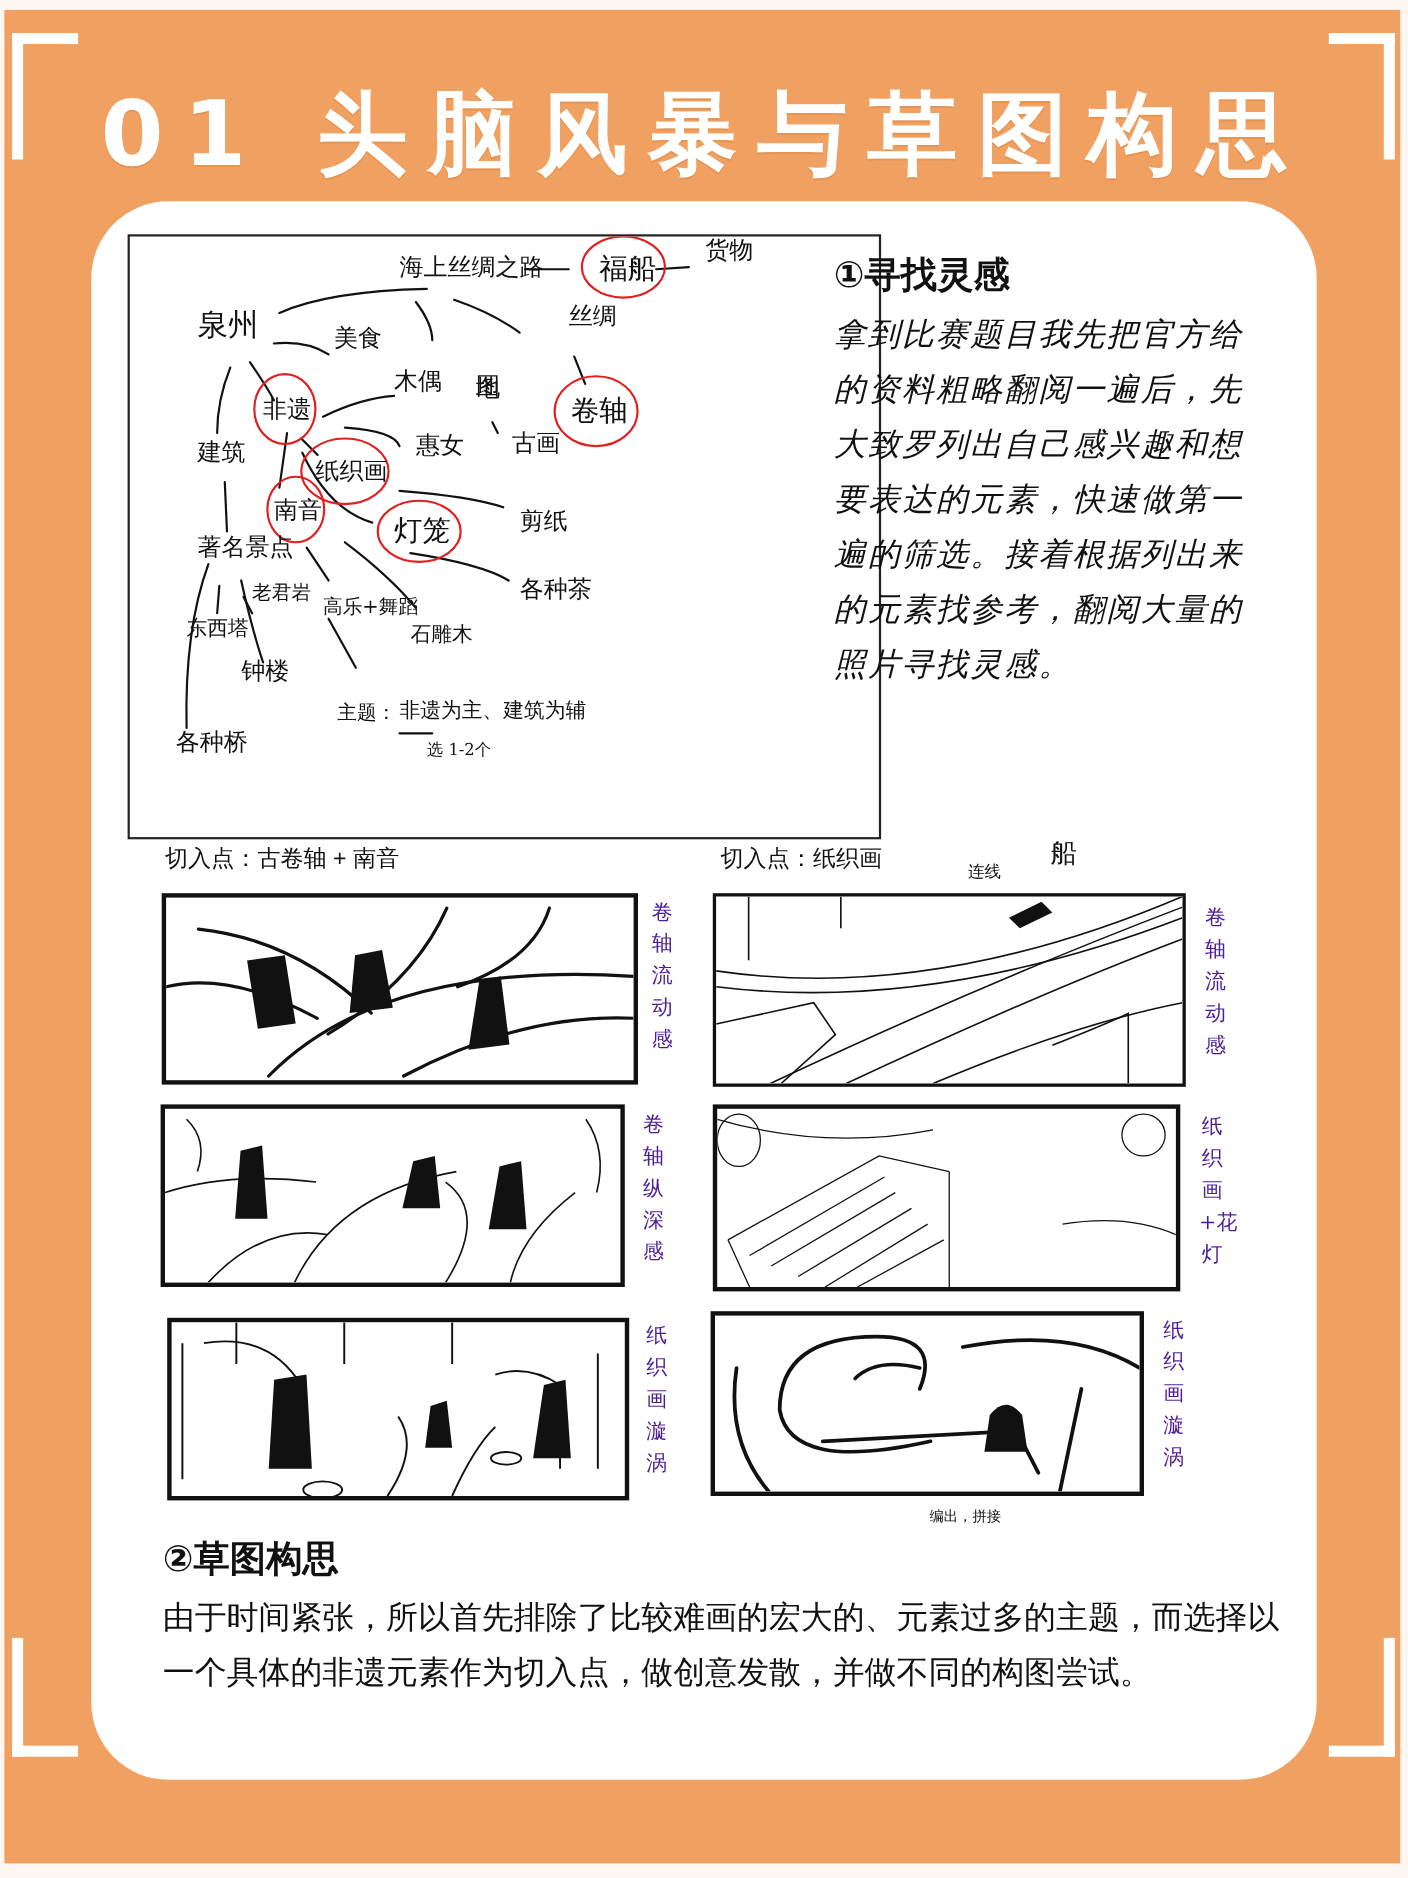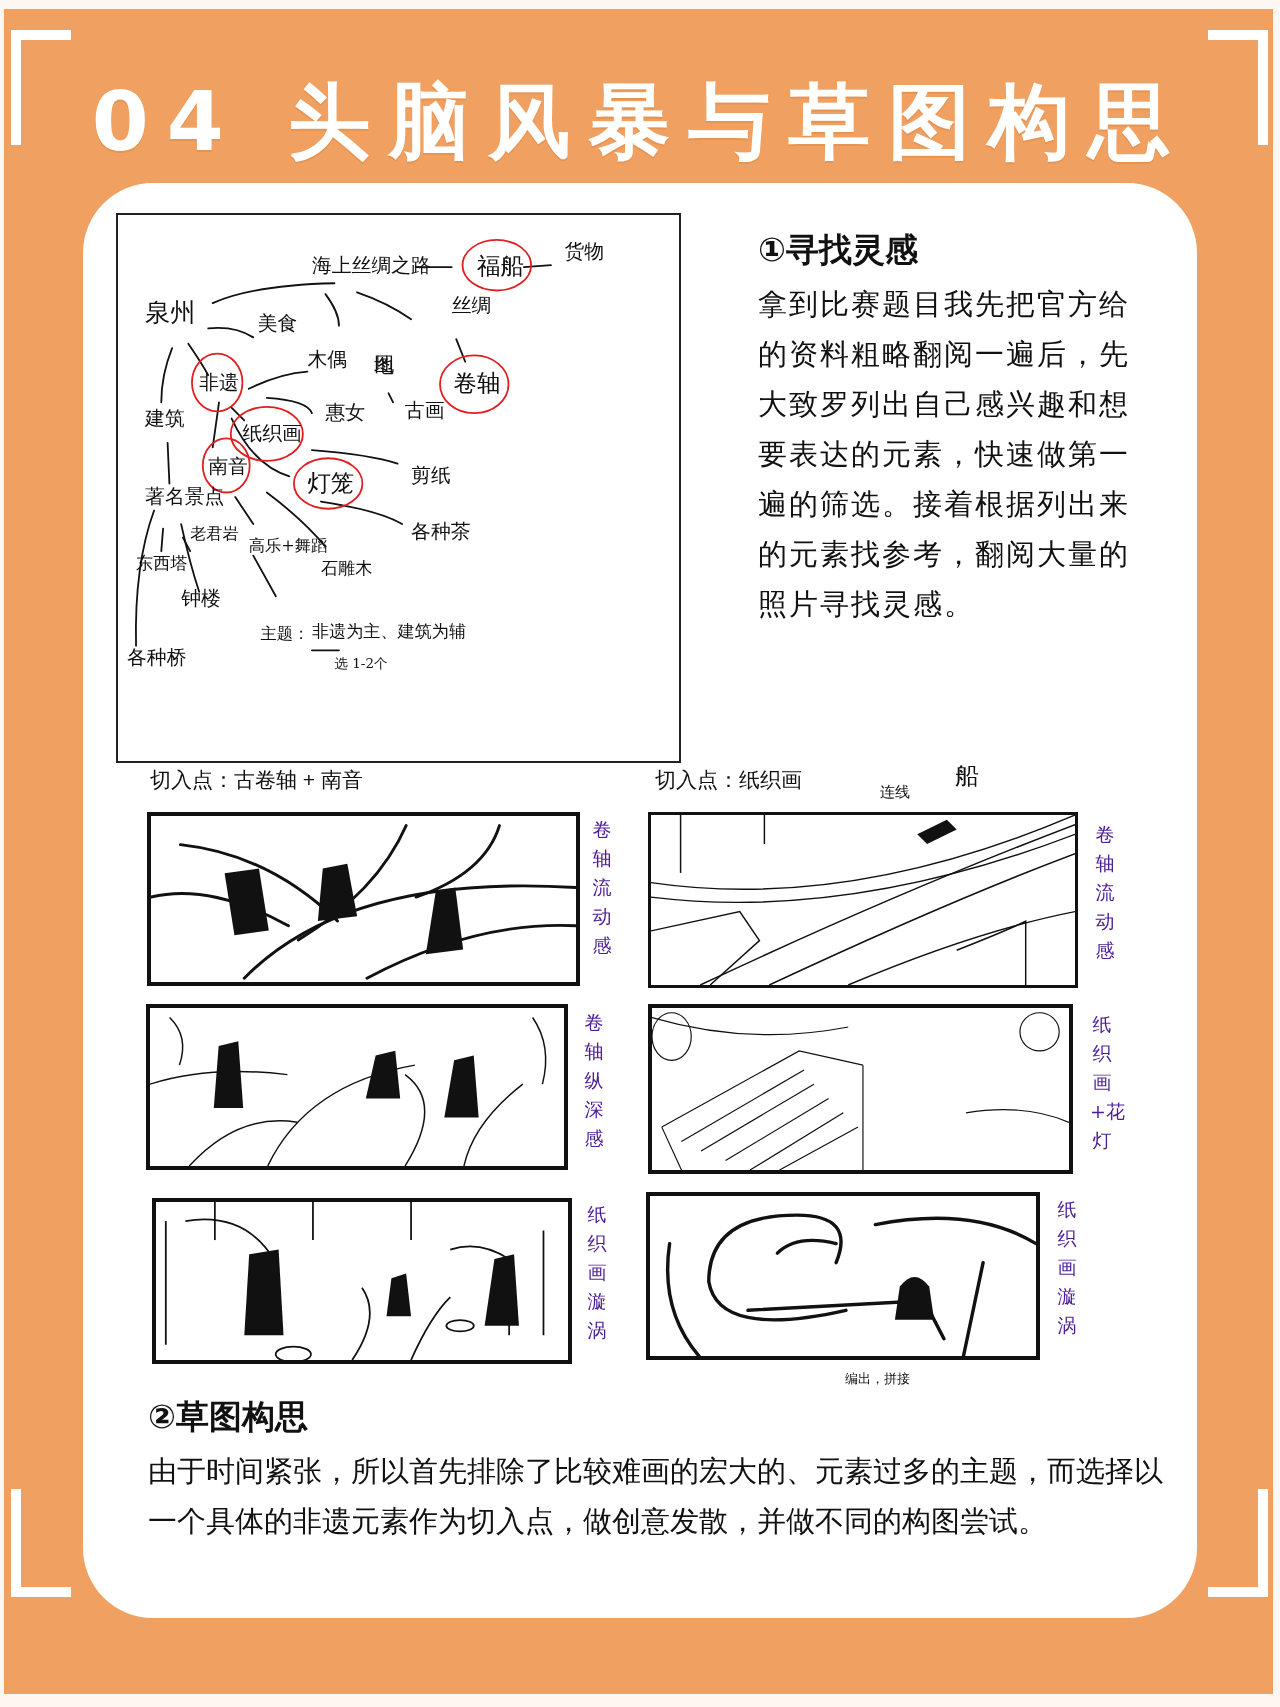--- a/index.html
+++ b/index.html
@@ -5,43 +5,43 @@
   html,body{margin:0;padding:0;}
   body{width:1280px;height:1707px;background:#fdf6f1;position:relative;overflow:hidden;font-family:"DejaVu Sans","Liberation Sans",sans-serif;}
   .frame{position:absolute;left:4px;top:9px;width:1269px;height:1685px;background:#f0a060;}
   .corner{position:absolute;border-color:#ffffff;border-style:solid;width:50px;height:105px;}
   .c-tl{left:11px;top:30px;border-width:10px 0 0 10px;}
   .c-tr{right:12px;top:30px;border-width:10px 10px 0 0;}
   .c-bl{left:11px;bottom:110px;border-width:0 0 10px 10px;height:98px;}
   .c-br{right:12px;bottom:110px;border-width:0 10px 10px 0;height:98px;}
   .title{position:absolute;left:0;right:0;top:68px;text-align:center;color:#fff;font-size:82px;font-weight:bold;letter-spacing:18px;font-family:"DejaVu Sans",sans-serif;text-shadow:0 2px 0 rgba(200,110,40,0.25);}
   .card{position:absolute;left:83px;top:183px;width:1114px;height:1435px;background:#fff;border-radius:70px;}
-  .mindmap{position:absolute;left:116px;top:213px;width:565px;height:550px;border:2px solid #222;box-sizing:border-box;background:#fff;}
+  .mindmap{position:absolute;left:116px;top:213px;width:685px;height:550px;border:2px solid #222;box-sizing:border-box;background:#fff;}
   .mm-svg{position:absolute;left:0;top:0;width:100%;height:100%;}
   .hw{font-family:"DejaVu Serif",serif;font-size:22px;fill:#111;}
   .sec1{position:absolute;left:758px;top:228px;width:400px;}
   .sec-title{font-size:33px;font-weight:bold;color:#111;margin:0 0 6px 0;}
-  .sec1-body{font-size:29px;line-height:50px;color:#111;letter-spacing:2px;}
+  .sec1-body{font-size:29px;line-height:50px;color:#111;letter-spacing:2px;font-style:italic;}
   .panel{position:absolute;border:4px solid #111;box-sizing:border-box;background:#fff;overflow:hidden;}
   .panel svg{width:100%;height:100%;}
   .cap{position:absolute;font-family:Liberation Sans, sans-serif;font-size:21px;color:#111;}
   .vnote{position:absolute;font-family:"DejaVu Serif",serif;font-size:19px;color:#4c1d95;width:24px;line-height:29px;word-break:break-all;text-align:center;}
   .sec2{position:absolute;left:148px;top:1395px;width:1030px;}
   .sec2-body{font-size:29px;line-height:50px;color:#111;font-family:Liberation Serif, serif;}
 </style>
 </head>
 <body>
 
 <div class="frame"></div>
 <div class="corner c-tl"></div>
 <div class="corner c-tr"></div>
 <div class="corner c-bl"></div>
 <div class="corner c-br"></div>
 
-<div class="title">04 头脑风暴与草图构思</div>
+<div class="title">01 头脑风暴与草图构思</div>
 
 <div class="card"></div>
 
 <div class="mindmap">
   <svg class="mm-svg" viewBox="0 0 622 550">
     <g stroke="#111" stroke-width="2" fill="none" stroke-linecap="round">
       <path d="M105 70 Q150 50 240 48"></path>
       <path d="M330 30 L370 30"></path>
       <path d="M450 30 L480 28"></path>
       <path d="M230 60 Q245 80 245 95"></path>

